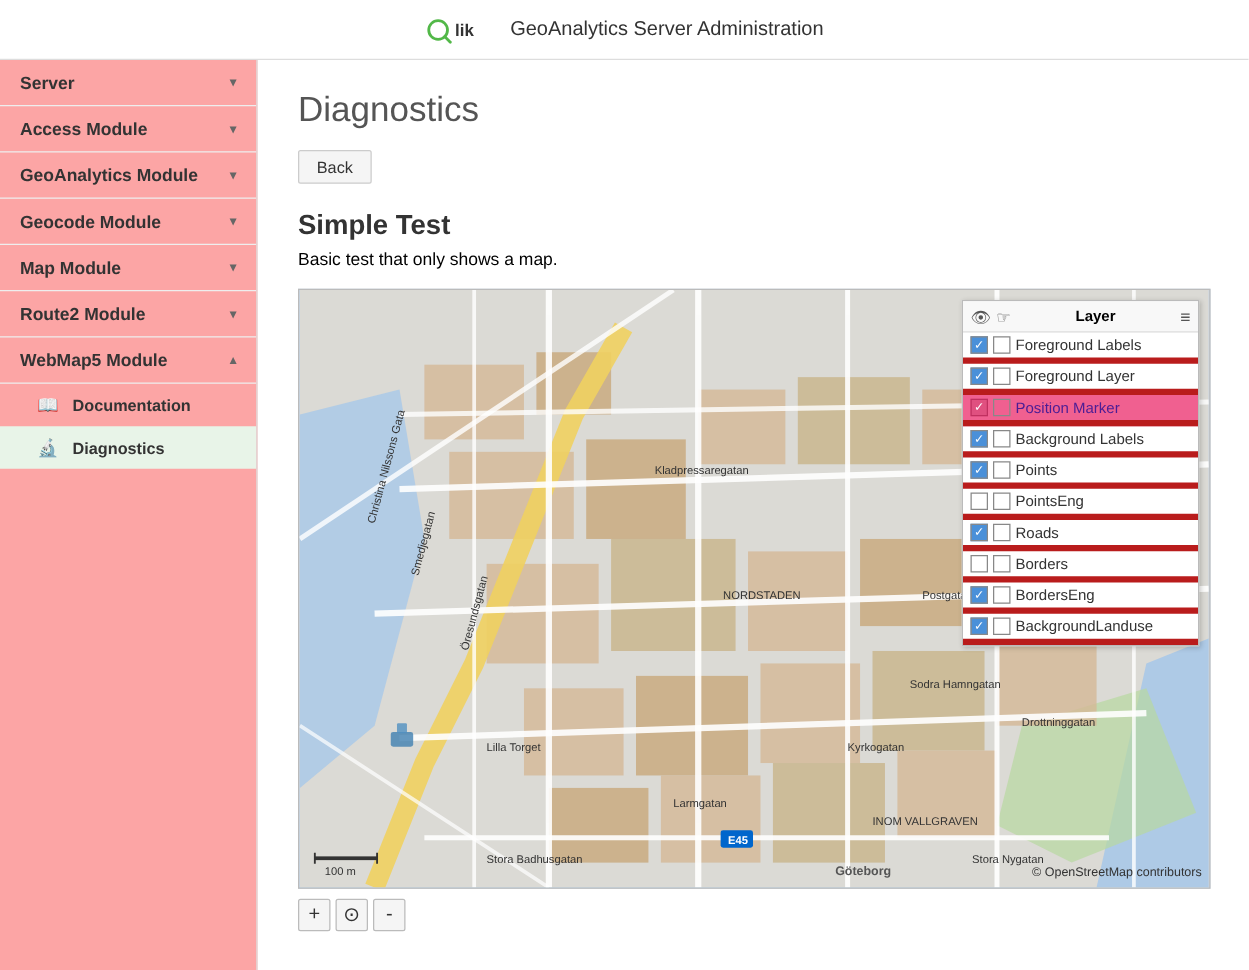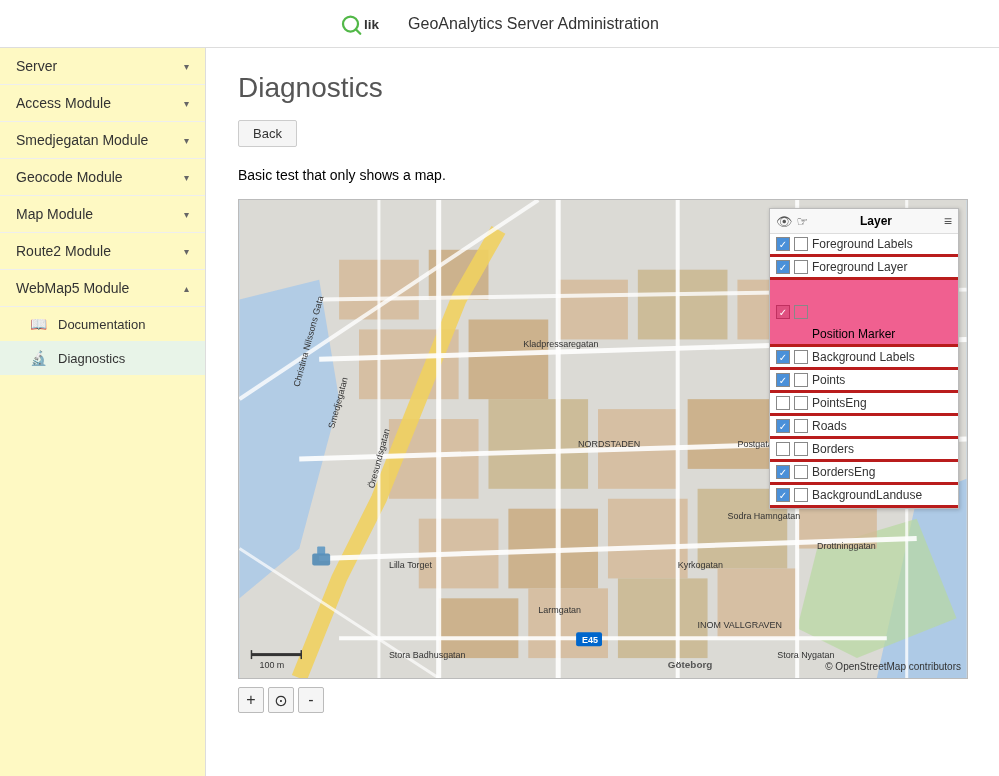--- a/index.html
+++ b/index.html
@@ -33,23 +33,24 @@
     .layout {
       display: flex;
       flex: 1;
       overflow: hidden;
     }
 
     
     .sidebar {
       width: 206px;
       border-right: 1px solid #ddd;
-      background: #fef9c3;
+      background: #fca5a5;
       overflow-y: auto;
       flex-shrink: 0;
+      font-weight: bold;
     }
     .sidebar-item {
       display: flex;
       align-items: center;
       justify-content: space-between;
       padding: 10px 16px;
       border-bottom: 1px solid #eee;
       cursor: pointer;
       color: #333;
       font-size: 14px;
@@ -162,26 +163,26 @@
     }
     .layer-panel-menu {
       font-size: 14px;
       color: #555;
     }
     .layer-row {
       display: flex;
       align-items: center;
       padding: 3px 6px;
       gap: 4px;
-      border-bottom: 3px solid #b91c1c;
+      border-bottom: 5px solid #b91c1c;
     }
     .layer-row.highlighted {
       background: #f06090;
     }
-    .layer-row.highlighted .layer-name { color: #000000; margin-top: 44px; }
+    .layer-row.highlighted .layer-name { color: #4c1d95; }
     .layer-check {
       width: 14px;
       height: 14px;
       border: 1px solid #888;
       background: #4a90d9;
       display: flex;
       align-items: center;
       justify-content: center;
       flex-shrink: 0;
     }
@@ -267,21 +268,21 @@
 
     <div class="sidebar-item">
       <span>Server</span>
       <span class="chevron">▾</span>
     </div>
     <div class="sidebar-item">
       <span>Access Module</span>
       <span class="chevron">▾</span>
     </div>
     <div class="sidebar-item">
-      <span>Smedjegatan Module</span>
+      <span>GeoAnalytics Module</span>
       <span class="chevron">▾</span>
     </div>
     <div class="sidebar-item">
       <span>Geocode Module</span>
       <span class="chevron">▾</span>
     </div>
     <div class="sidebar-item">
       <span>Map Module</span>
       <span class="chevron">▾</span>
     </div>
@@ -302,20 +303,21 @@
       <span class="sidebar-sub-icon">🔬</span>
       <span>Diagnostics</span>
     </div>
 
   </div>
 
   <div class="main">
     <h1 class="page-title">Diagnostics</h1>
     <button class="back-btn">Back</button>
 
+    <h2 class="section-title">Simple Test</h2>
     <p class="section-desc">Basic test that only shows a map.</p>
 
     
     <div class="map-container">
       
       <svg class="map-svg" viewBox="0 0 730 480" xmlns="http://www.w3.org/2000/svg">
 
         <rect width="730" height="480" fill="#c8d8e8"></rect>
 
         <polygon points="0,0 730,0 730,480 0,480" fill="#e8dcc8" opacity="0.6"></polygon>

